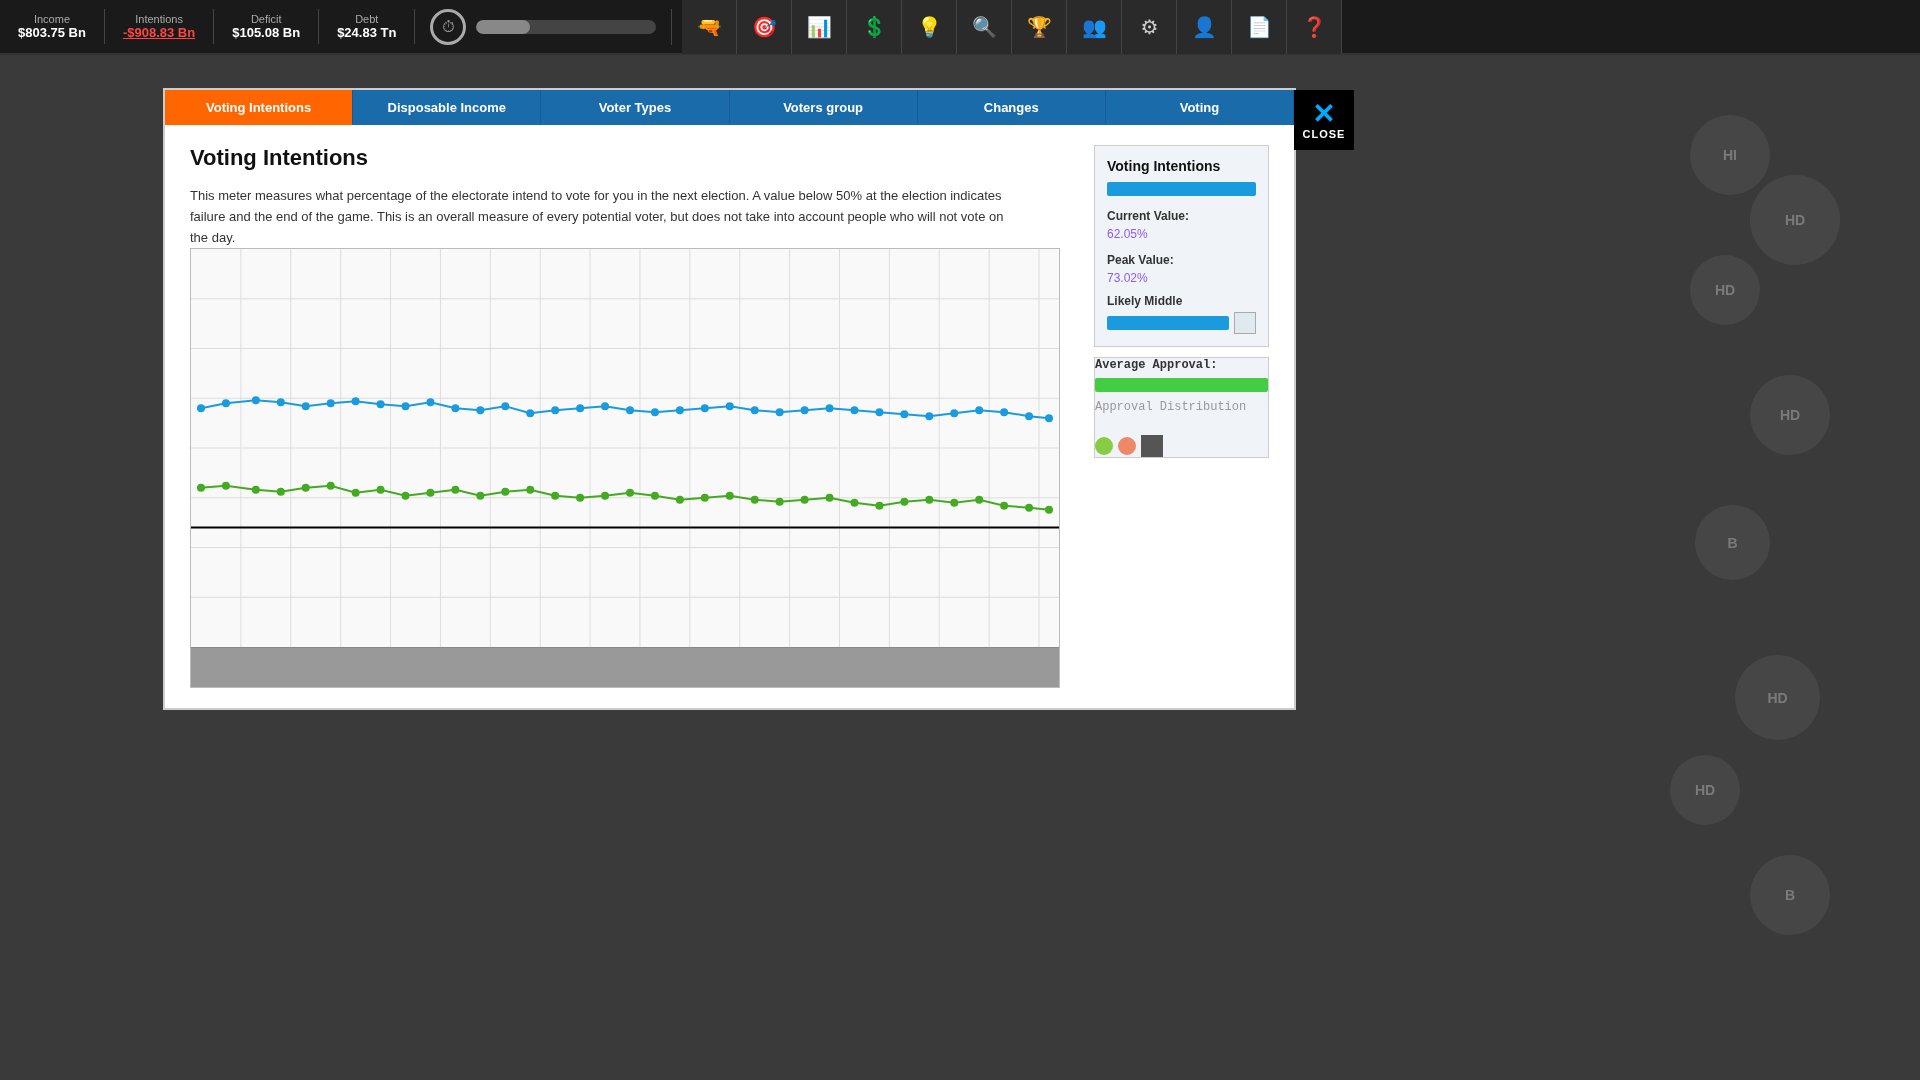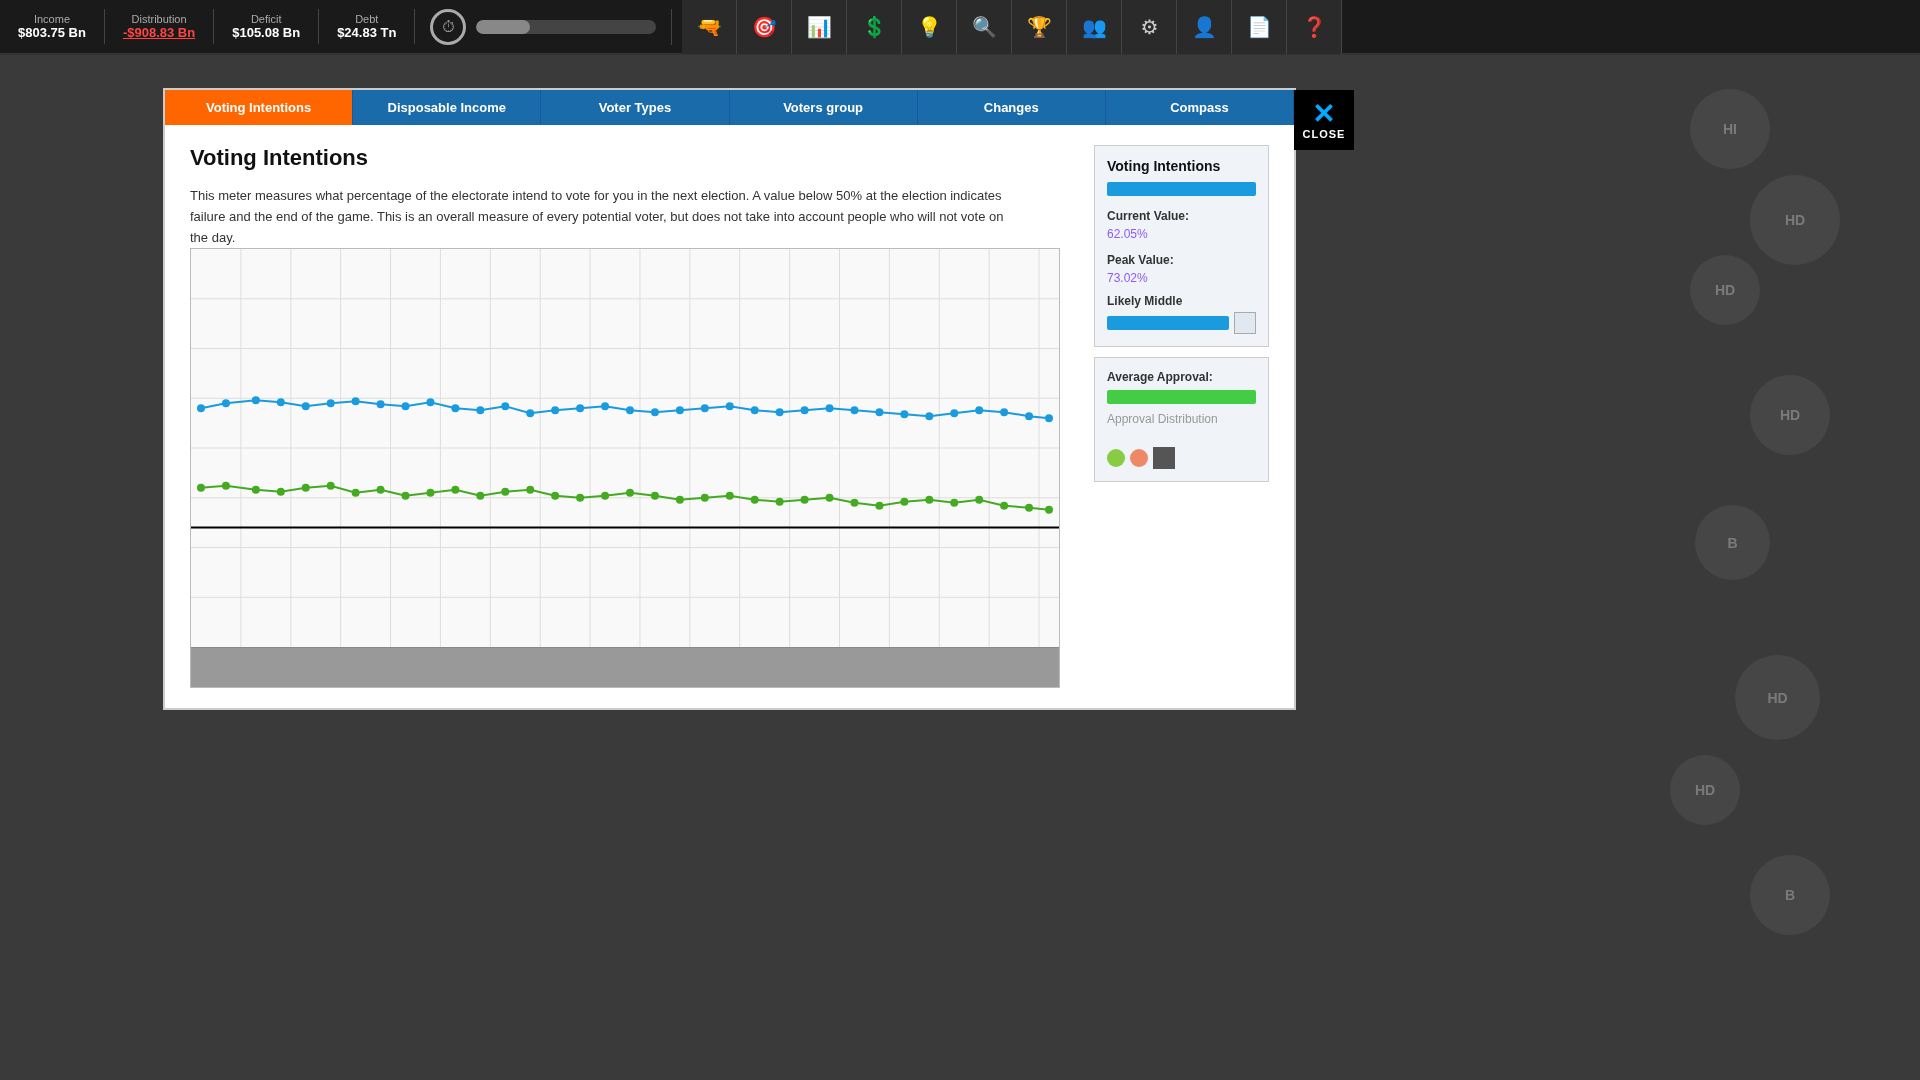--- a/index.html
+++ b/index.html
@@ -317,22 +317,22 @@
     }
     .likely-voters-box {
       width: 22px; height: 22px;
       background: #e0e8f0;
       border: 1px solid #aaa;
       cursor: pointer;
     }
     .avg-approval-card {
       background: #f0f4f8;
       border: 1px solid #ccc;
-      padding: 12px;
       margin-bottom: 10px;
+      font-family: Liberation Mono, monospace;
     }
     .avg-approval-title {
       font-size: 12px;
       font-weight: bold;
       color: #333;
     }
     .avg-approval-bar {
       height: 14px;
       background: #44cc44;
       border-radius: 2px;
@@ -395,21 +395,21 @@
   </style>
 </head>
 <body>
 
 <div class="top-bar">
   <div class="stat-item">
     <span class="stat-label">Income</span>
     <span class="stat-value">$803.75 Bn</span>
   </div>
   <div class="stat-item">
-    <span class="stat-label">Distribution</span>
+    <span class="stat-label">Intentions</span>
     <span class="stat-value negative">-$908.83 Bn</span>
   </div>
   <div class="stat-item">
     <span class="stat-label">Deficit</span>
     <span class="stat-value">$105.08 Bn</span>
   </div>
   <div class="stat-item">
     <span class="stat-label">Debt</span>
     <span class="stat-value">$24.83 Tn</span>
   </div>
@@ -568,39 +568,39 @@
       <div class="group-name">Healthy</div>
       <div class="group-bar-bg">
         <div class="group-bar-fill" style="width:63%;background:#888;"></div>
       </div>
     </div>
     </div>
 </div>
 
 <div class="map-bg">
 
-  <div class="map-circle" style="width:80px;height:80px;top:34px;right:150px;">HI</div>
+  <div class="map-circle" style="width:80px;height:80px;top:60px;right:150px;">HI</div>
   <div class="map-circle" style="width:90px;height:90px;top:120px;right:80px;">HD</div>
   <div class="map-circle" style="width:70px;height:70px;top:200px;right:160px;">HD</div>
   <div class="map-circle" style="width:80px;height:80px;top:320px;right:90px;">HD</div>
   <div class="map-circle" style="width:75px;height:75px;top:450px;right:150px;">B</div>
   <div class="map-circle" style="width:85px;height:85px;top:600px;right:100px;">HD</div>
   <div class="map-circle" style="width:70px;height:70px;top:700px;right:180px;">HD</div>
   <div class="map-circle" style="width:80px;height:80px;top:800px;right:90px;">B</div>
 </div>
 
 <div class="modal">
 
   <div class="tab-bar">
     <div class="tab active">Voting Intentions</div>
     <div class="tab">Disposable Income</div>
     <div class="tab">Voter Types</div>
     <div class="tab">Voters group</div>
     <div class="tab">Changes</div>
-    <div class="tab">Compass</div>
+    <div class="tab">Voting</div>
   </div>
 
   <div class="close-btn">
     <span class="close-x">✕</span>
     <span class="close-label">CLOSE</span>
   </div>
 
   <div class="modal-body">
     <div class="modal-main">
       <div class="modal-title">Voting Intentions</div>

